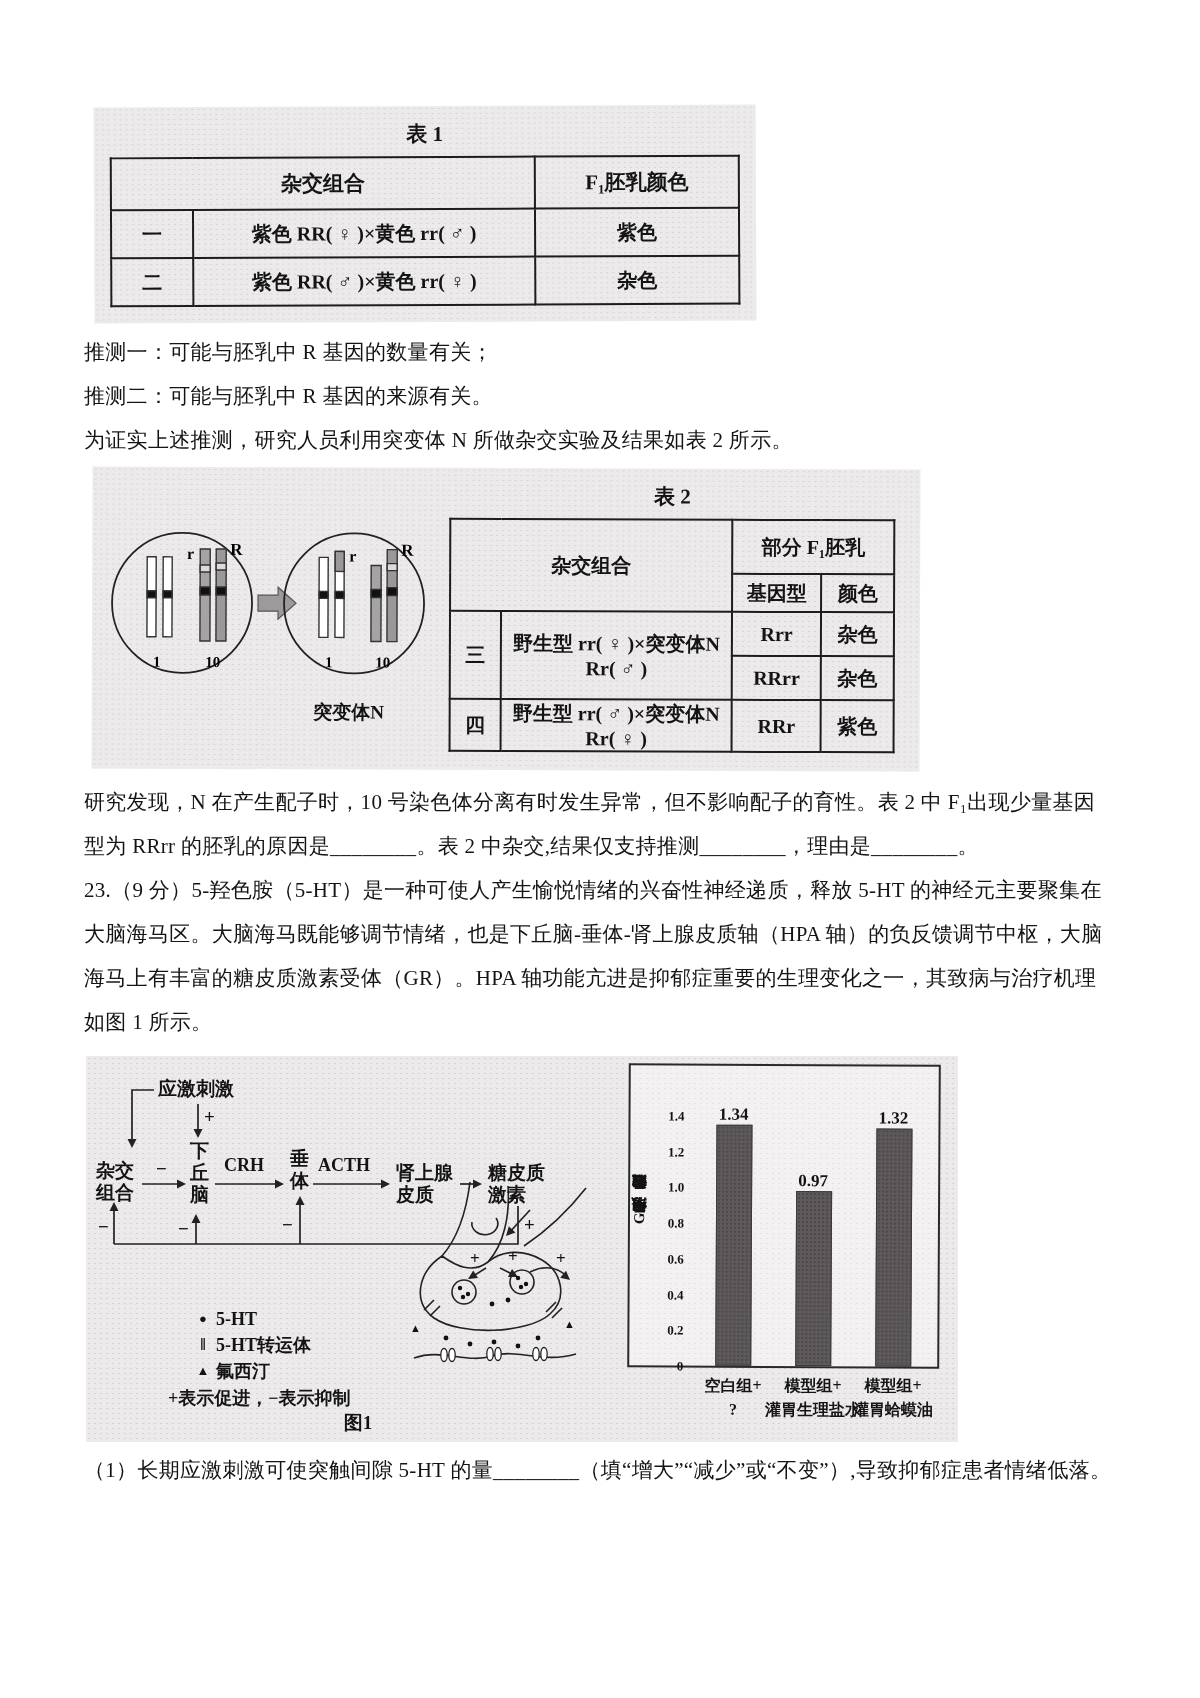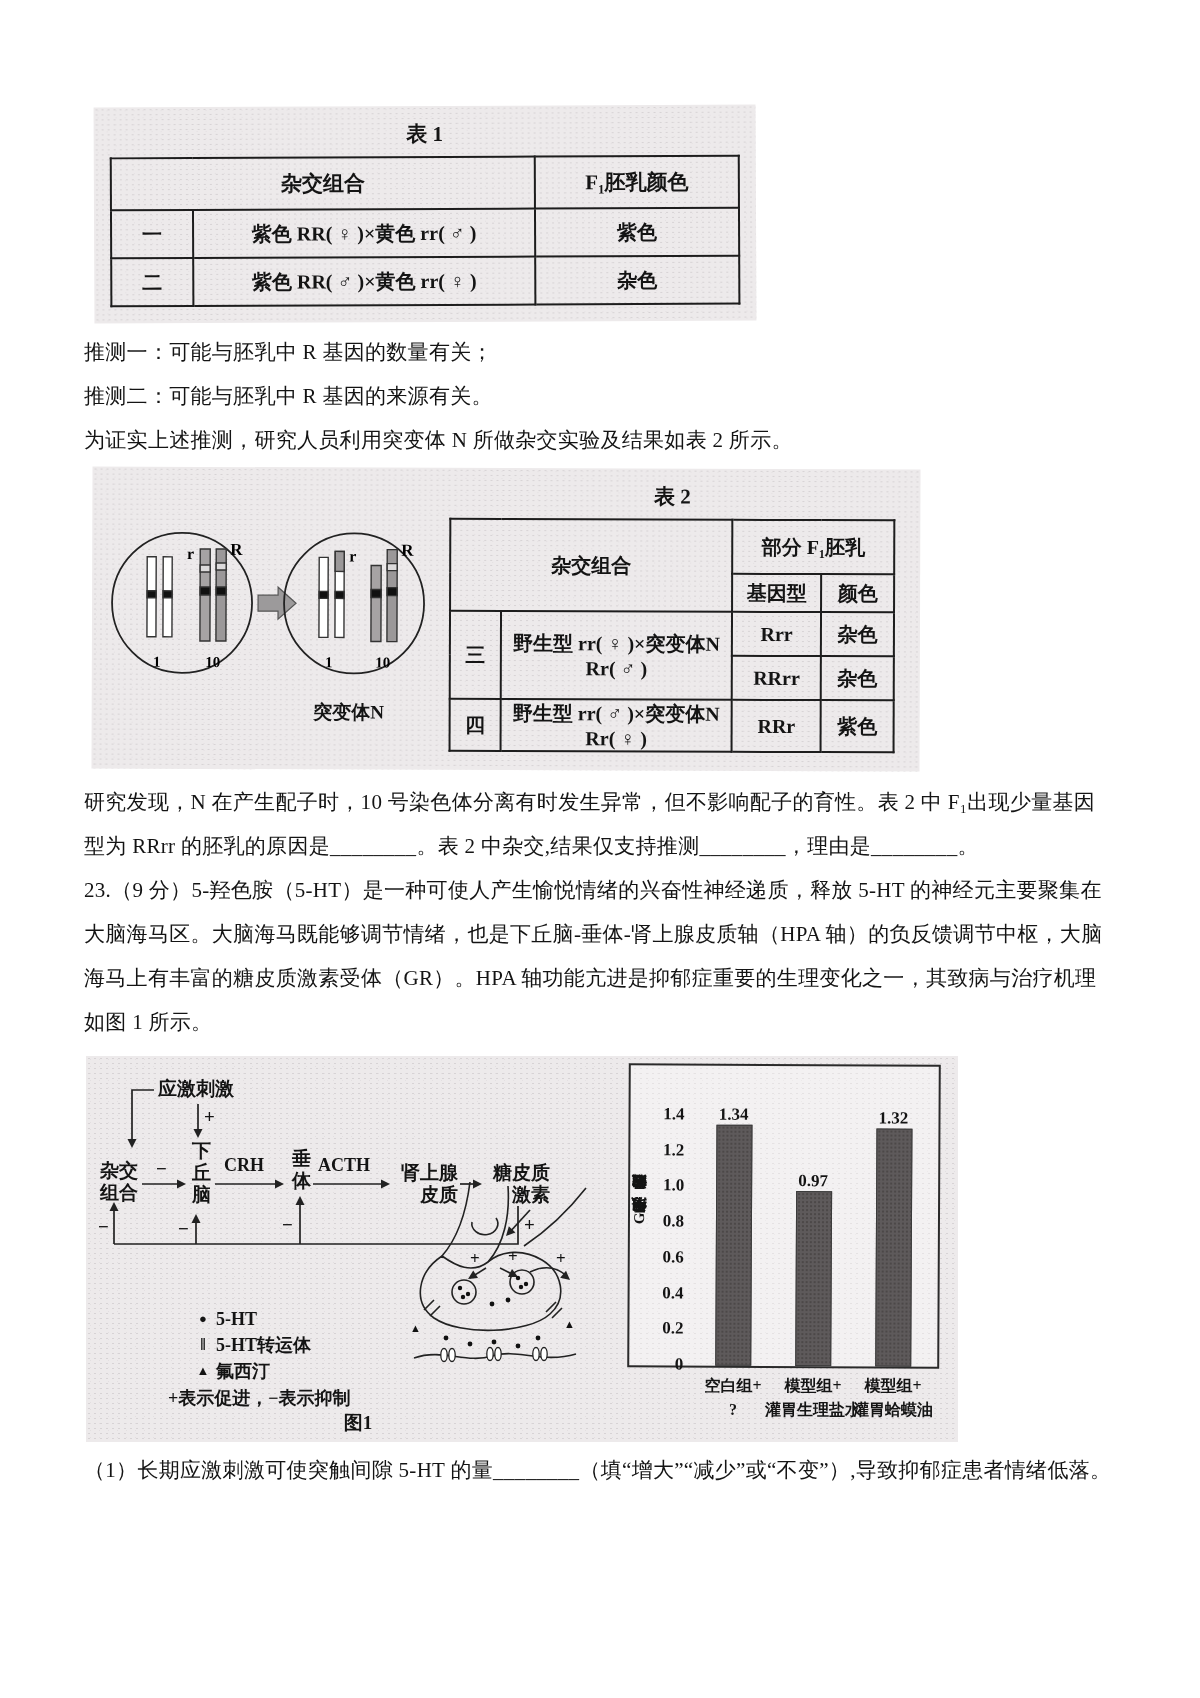--- a/index.html
+++ b/index.html
@@ -34,35 +34,35 @@
   .t2 .ccross{width:252px;}
   .t2 .cgt{width:80px;}
   .t2 .ccol{width:66px;}
   .t2 .h1{height:52px;}
   .t2 .h2{height:36px;}
   .t2 .r3{height:42px;}
   .t2 .r4{height:48px;}
   
   .figs{width:860px;margin:12px 0 6px 2px;padding:8px 4px 6px 8px;display:flex;align-items:flex-start;}
   .fig1{position:relative;width:528px;height:372px;flex:none;font-weight:600;}
-  .fig1 .lbl{position:absolute;font-size:19px;line-height:22px;text-align:right;}
+  .fig1 .lbl{position:absolute;font-size:19px;line-height:22px;text-align:left;}
   .fig1 .sign{position:absolute;font-size:19px;font-weight:700;}
   .fig1 svg{position:absolute;left:0;top:0;}
   .legend{position:absolute;left:96px;top:242px;font-size:18px;}
   .legend .row{display:flex;align-items:center;height:26px;}
   .legend .sym{width:26px;text-align:center;font-size:13px;}
   .legend .sym.tall{font-size:17px;font-weight:700;}
   .legend-note{position:absolute;left:74px;top:322px;font-size:18px;font-weight:700;}
   .figcap{position:absolute;left:0;right:0;bottom:0;text-align:center;font-size:19px;font-weight:700;}
   
   .fig2{position:relative;width:316px;height:372px;margin-left:6px;font-family:"Liberation Serif","DejaVu Serif",serif;}
   .chart-box{width:308px;height:300px;border:2px solid #2a2a2a;display:flex;background:rgba(255,255,255,0.35);transform:rotate(0.3deg);}
   .ylabel{width:24px;writing-mode:vertical-rl;transform:rotate(180deg);font-size:15px;font-weight:700;text-align:center;padding-top:4px;}
   .yticks{width:34px;position:relative;}
-  .ytick{position:absolute;right:4px;font-size:17px;font-weight:700;}
+  .ytick{position:absolute;right:4px;font-size:13px;font-weight:700;}
   .plot{flex:1;position:relative;}
   .bar{position:absolute;bottom:0;width:34px;border:1px solid #3a3a3a;
        background-image:radial-gradient(#4c4848 0.8px, transparent 0.9px);background-size:4px 4px;}
   .barlabel{position:absolute;width:74px;text-align:center;font-size:17px;font-weight:700;}
   .cats{position:relative;height:52px;margin-top:6px;font-weight:700;}
   .cat{position:absolute;width:110px;margin-left:-55px;text-align:center;font-size:16px;line-height:24px;white-space:nowrap;}
   .fig2 .figcap{bottom:4px;}
 </style>
 </head>
 <body>

